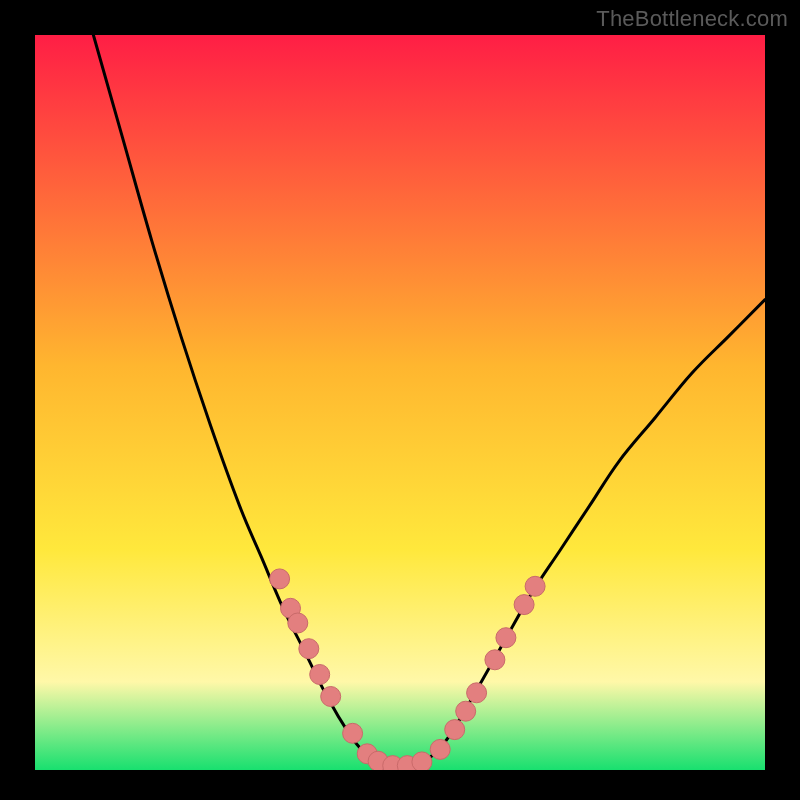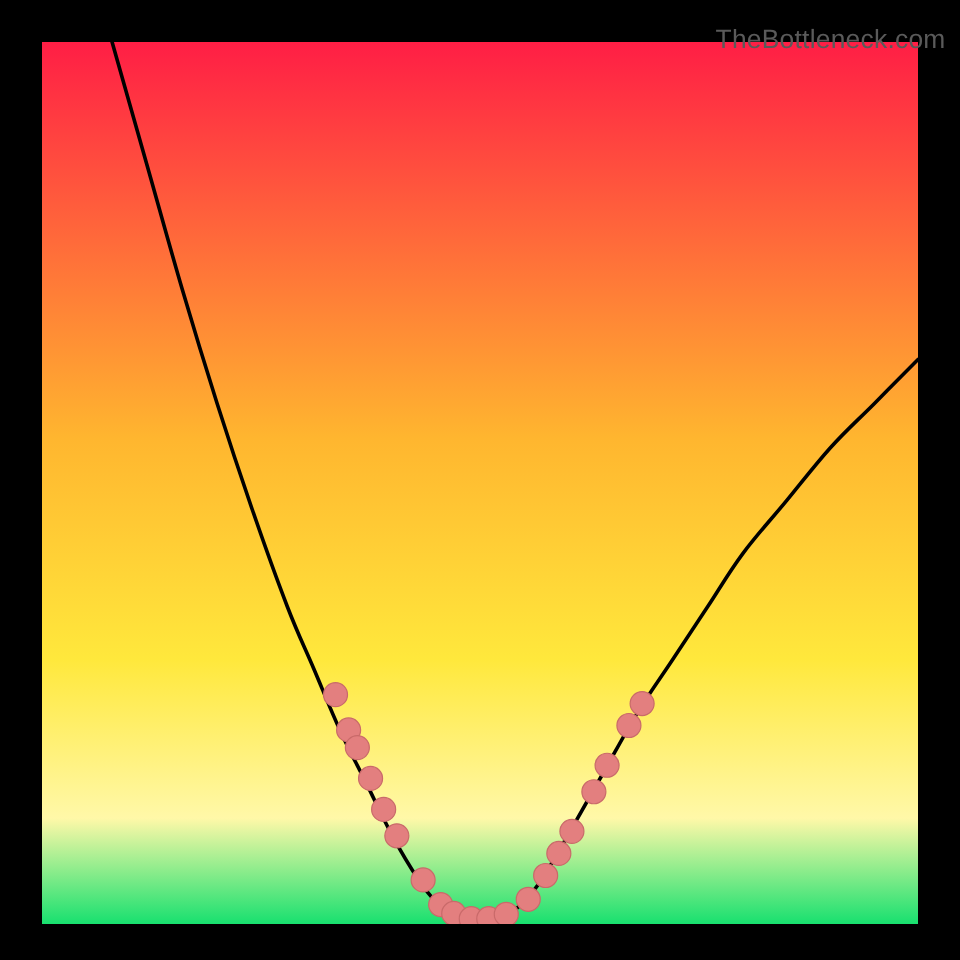--- a/index.html
+++ b/index.html
@@ -14,21 +14,21 @@
   .frame {
     position: absolute;
     top: 0;
     left: 0;
     width: 800px;
     height: 800px;
     background: #000;
   }
   .watermark {
     position: absolute;
-    top: 20px;
+    top: 6px;
     right: 12px;
     color: #5a5a5a;
     font-size: 22px;
     font-weight: 500;
     letter-spacing: 0.2px;
     z-index: 5;
   }
   .plot-area {
     position: absolute;
     left: 35px;

